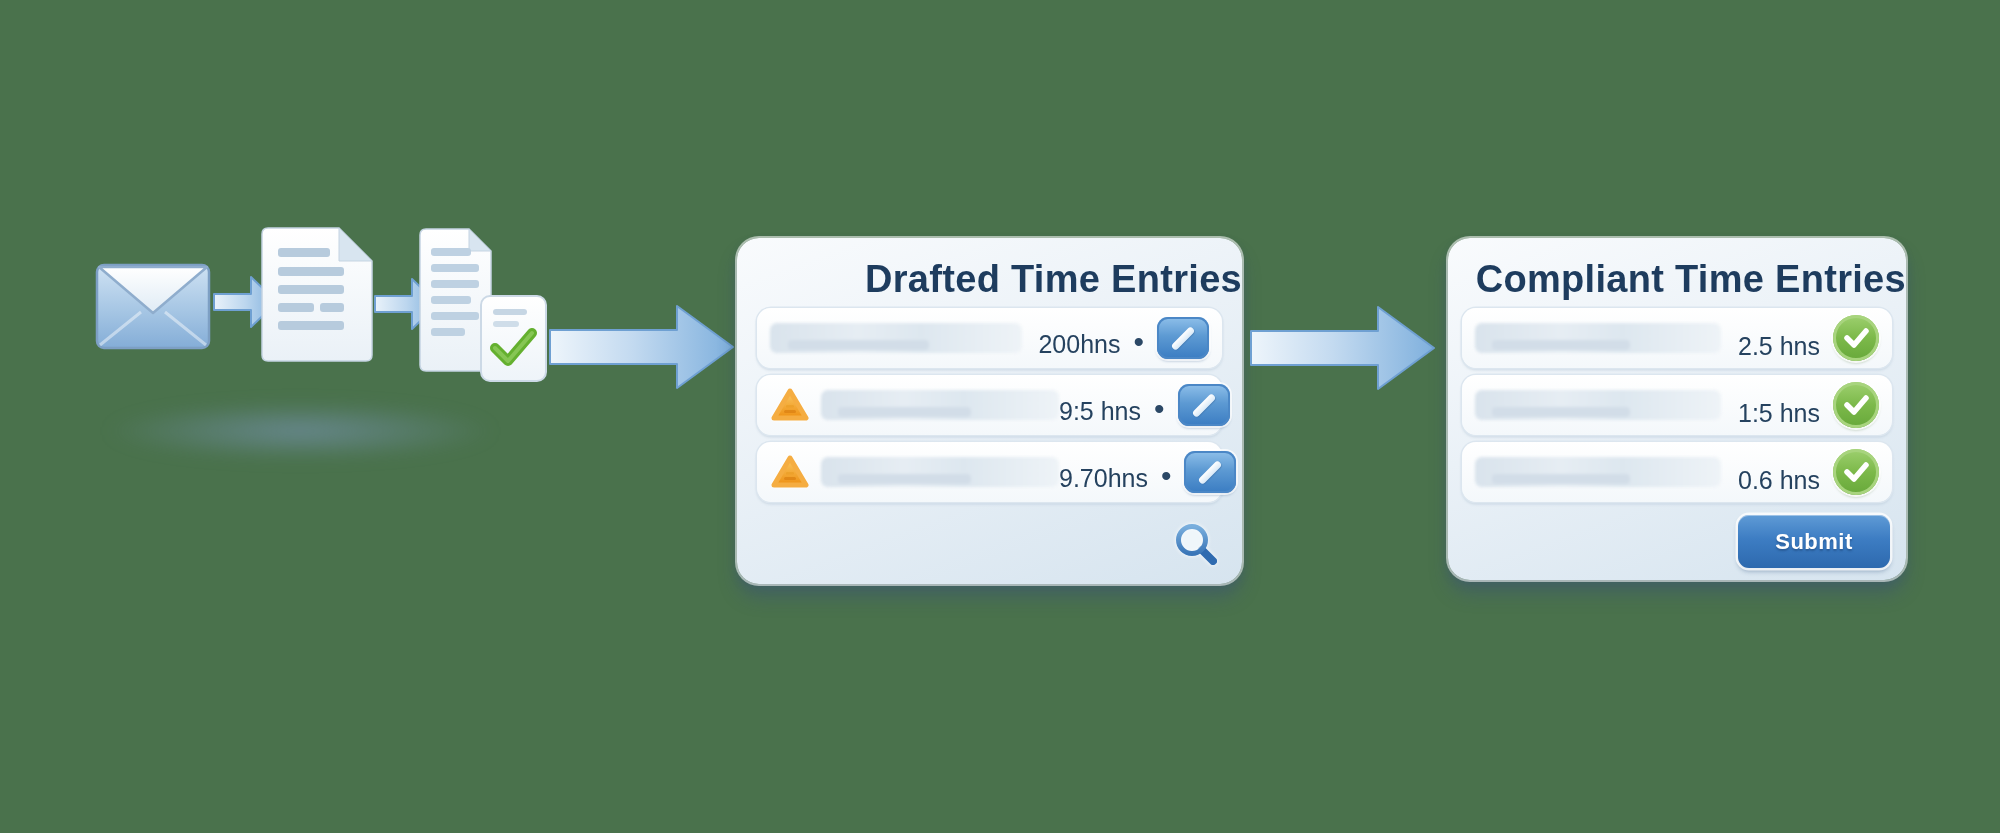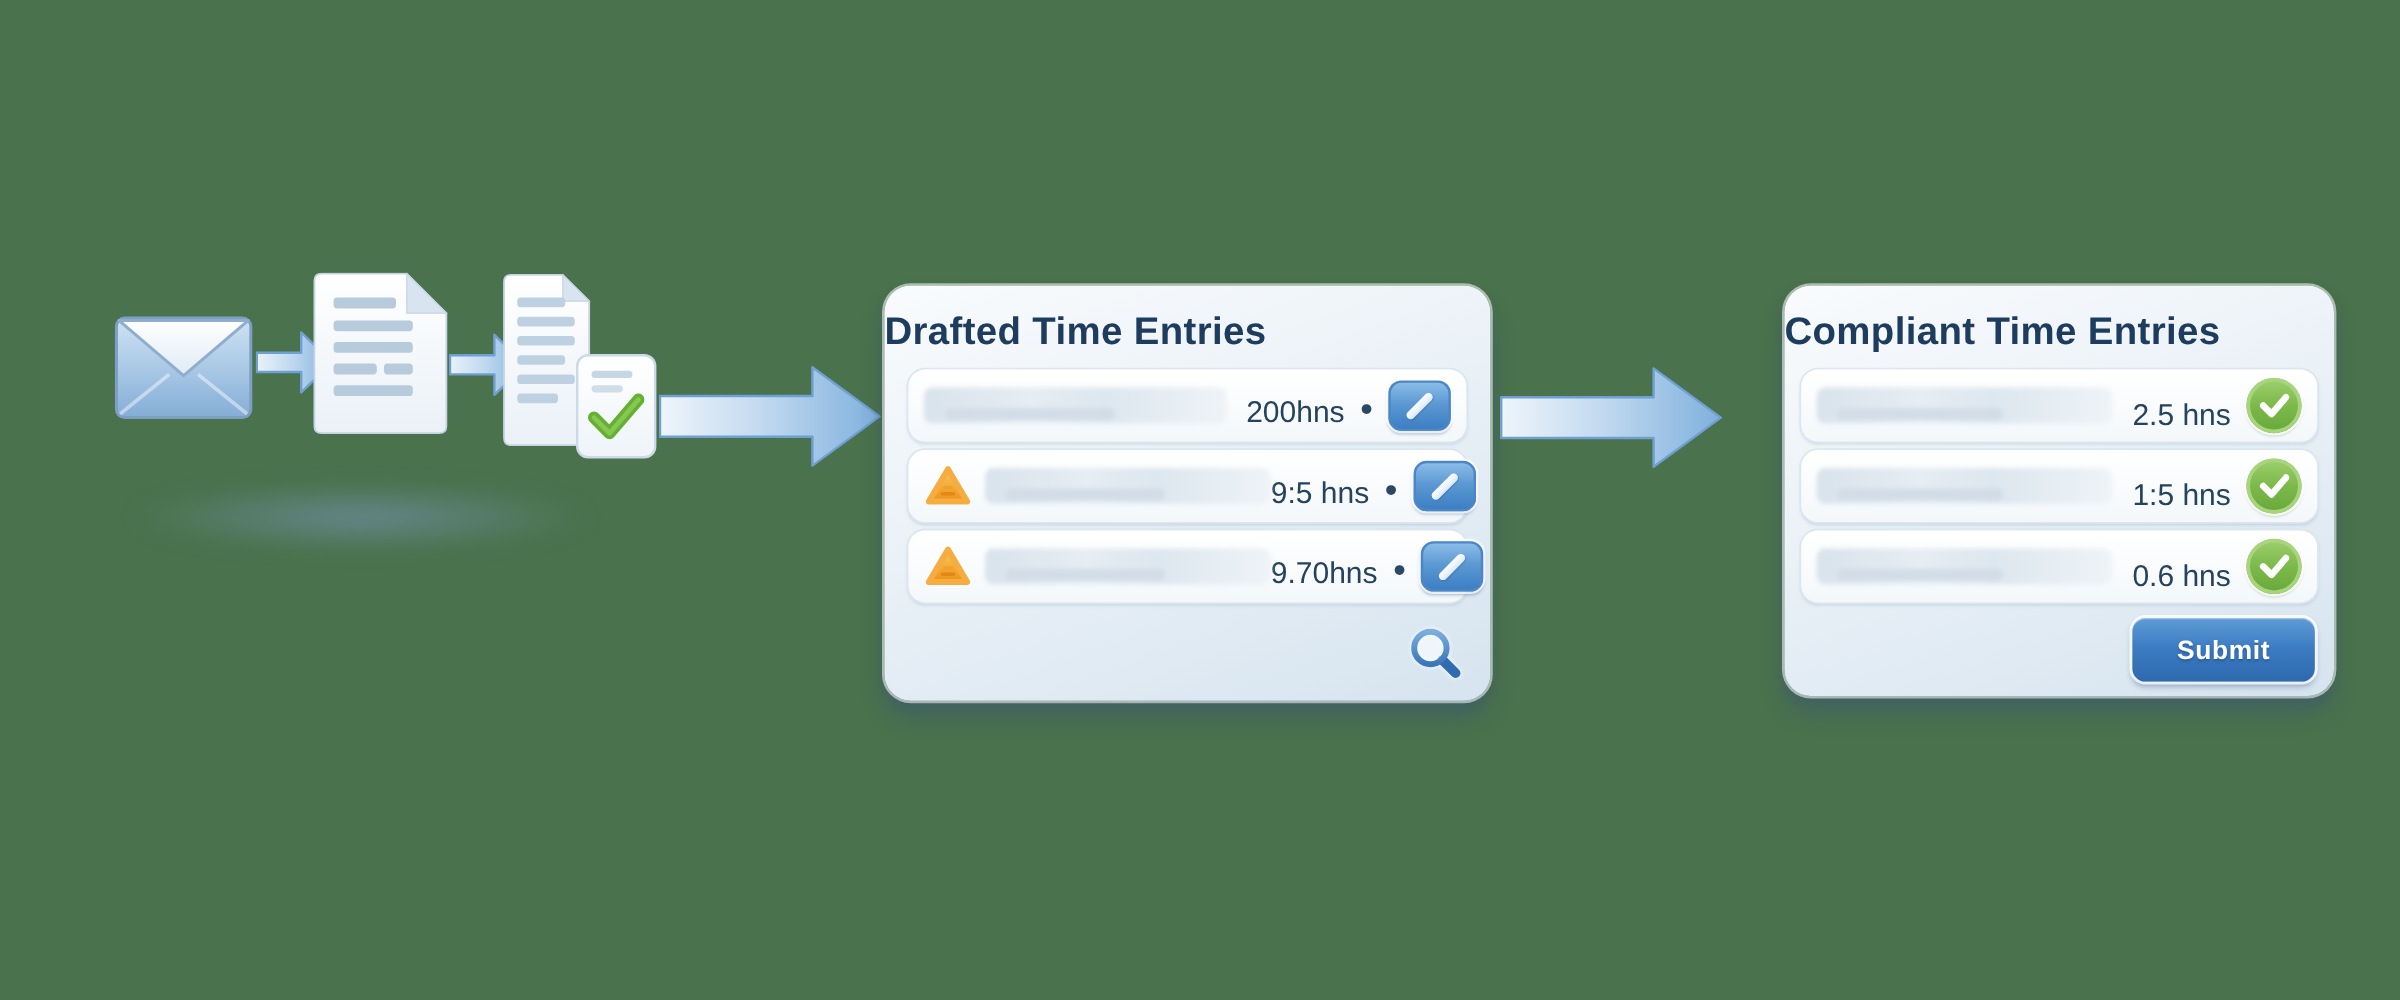--- a/index.html
+++ b/index.html
@@ -15,23 +15,23 @@
 
   .abs { position:absolute; }
 
   
   .panel { position:absolute; border-radius:22px;
     background:linear-gradient(160deg,#f9fbfd 0%, #eaf1f7 45%, #d6e4ef 100%);
     box-shadow: 0 0 0 2px rgba(255,255,255,.55),
                 0 14px 18px rgba(60,86,116,.48),
                 0 4px 8px rgba(60,86,116,.32); }
   .panel-drafted   { left:737px;  top:238px; width:505px; height:346px; }
-  .panel-compliant { left:1448px; top:238px; width:458px; height:342px;margin-left:39px; }
-
-  .panel-title { margin-top:20px; text-align:left; font-size:32px; font-weight:700;
+  .panel-compliant { left:1448px; top:238px; width:458px; height:342px; }
+
+  .panel-title { margin-top:20px; text-align:right; font-size:38px; font-weight:700;
     color:#1e3c5e; letter-spacing:.3px; white-space:nowrap; }
 
   .rows { position:absolute; left:20px; right:20px; top:70px; display:flex; flex-direction:column; gap:7px; }
   .panel-compliant .rows { left:14px; right:14px; }
 
   .row { height:60px; border-radius:14px; background:linear-gradient(#ffffff,#f4f8fb);
     box-shadow: 0 0 0 1.5px #dce6ef, 0 2px 3px rgba(110,140,170,.3);
     display:flex; align-items:center; padding:0 13px; }
 
   

